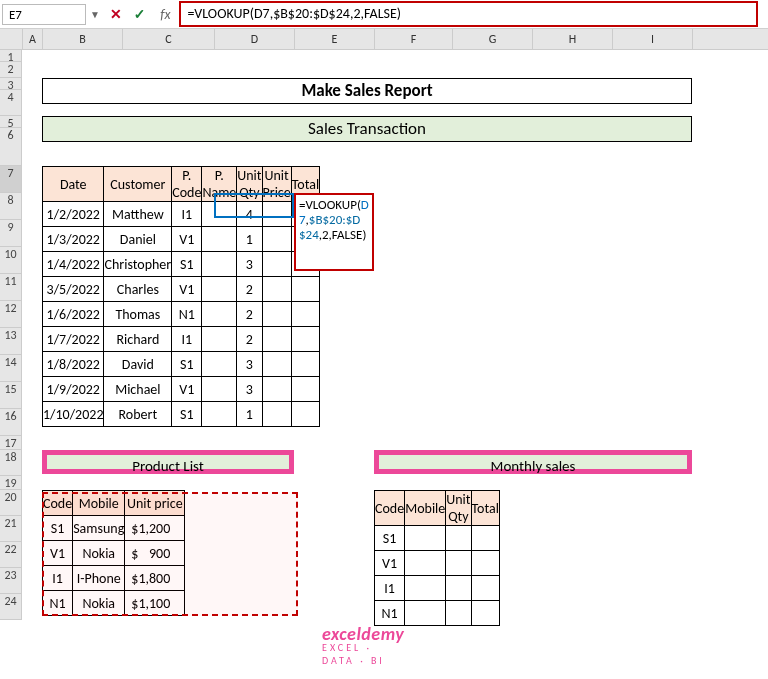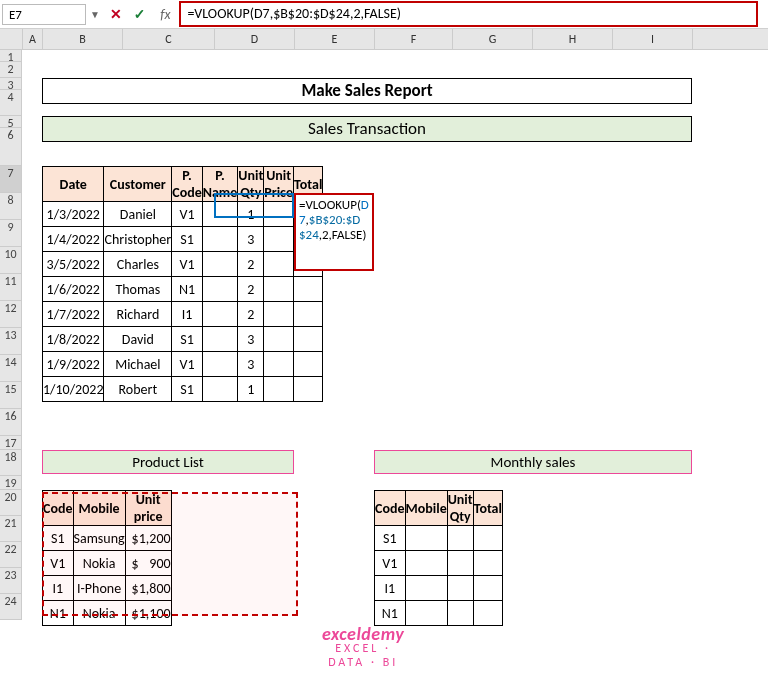--- a/index.html
+++ b/index.html
@@ -101,45 +101,45 @@
   table.tbl th, table.tbl td {
     border:1px solid #000;
     text-align:center;
     font-size:14px;
     padding:0;
     height:25px;
     box-sizing:border-box;
   }
   table.tbl th {
     background:#fce4d6;
-    font-weight:bold;
+    font-weight:normal;
   }
   .sales { top:116px; left:20px; }
   .sales .colDate{width:80px;} .sales .colCust{width:92px;}
   .sales .colPC{width:80px;} .sales .colPN{width:80px;margin-top:8px;}
   .sales .colUQ{width:78px;} .sales .colUP{width:80px;}
   .sales .colTot{width:80px;}
   
   .group-title {
     position:absolute;
-    border:1px solid #ec4899;
+    border:5px solid #ec4899;
     background:#e2efda;
     text-align:center;
     height:24px; line-height:22px;
     font-size:15px;
     box-sizing:border-box;
   }
   .pl-title{ top:400px; left:20px; width:252px; }
   .ms-title{ top:400px; left:352px; width:318px; }
 
   .plist { top:440px; left:20px; }
   .plist th,.plist td{height:24px;}
   .plist .c1{width:80px;} .plist .c2{width:92px;} .plist .c3{width:80px;}
   .plist td.dollar{ text-align:left; padding-left:6px; border-right:none;}
-  .plist td.amount{ text-align:right; border-left:none;}
+  .plist td.amount{ text-align:right; padding-right:14px; border-left:none;}
   
   .msales { top:440px; left:352px; }
   .msales th,.msales td{height:24px;}
   .msales .m1{width:78px;} .msales .m2{width:80px;} .msales .m3{width:80px;} .msales .m4{width:80px;}
 
   .sel-rng {
     position:absolute;
     border:2px dashed #c00000;
     background:rgba(255,0,0,0.03);
     pointer-events:none;
@@ -166,21 +166,21 @@
   .watermark{
     position:absolute;
     left:300px; top:573px;
     font-size:18px;
     color:#ec4899;
     font-weight:600;
     font-style:italic;
     z-index:5;
     letter-spacing:0.5px;
   }
-  .watermark .sub{font-size:12px; letter-spacing:3px; display:block; margin-top:-4px; font-style:normal; font-weight:400;text-align:center;}
+  .watermark .sub{font-size:10px; letter-spacing:3px; display:block; margin-top:-4px; font-style:normal; font-weight:400;}
   .d7box{
     position:absolute;
     top:143px; left:192px;
     width:80px; height:25px;
     border:2px solid #0070c0;
     box-sizing:border-box;
     pointer-events:none;
     z-index:9;
   }
   .rownums {
@@ -263,20 +263,29 @@
         <th class="colCust">Customer</th>
         <th class="colPC">P. Code</th>
         <th class="colPN">P. Name</th>
         <th class="colUQ">Unit Qty</th>
         <th class="colUP">Unit Price</th>
         <th class="colTot">Total</th>
       </tr>
       </tbody>
         <tbody id="sales-body">
           <tr>
+            <td>1/2/2022</td>
+            <td>Matthew</td>
+            <td>I1</td>
+            <td></td>
+            <td>4</td>
+            <td></td>
+            <td></td>
+          </tr>
+          <tr>
             <td>1/3/2022</td>
             <td>Daniel</td>
             <td>V1</td>
             <td></td>
             <td>1</td>
             <td></td>
             <td></td>
           </tr>
           <tr>
             <td>1/4/2022</td>

